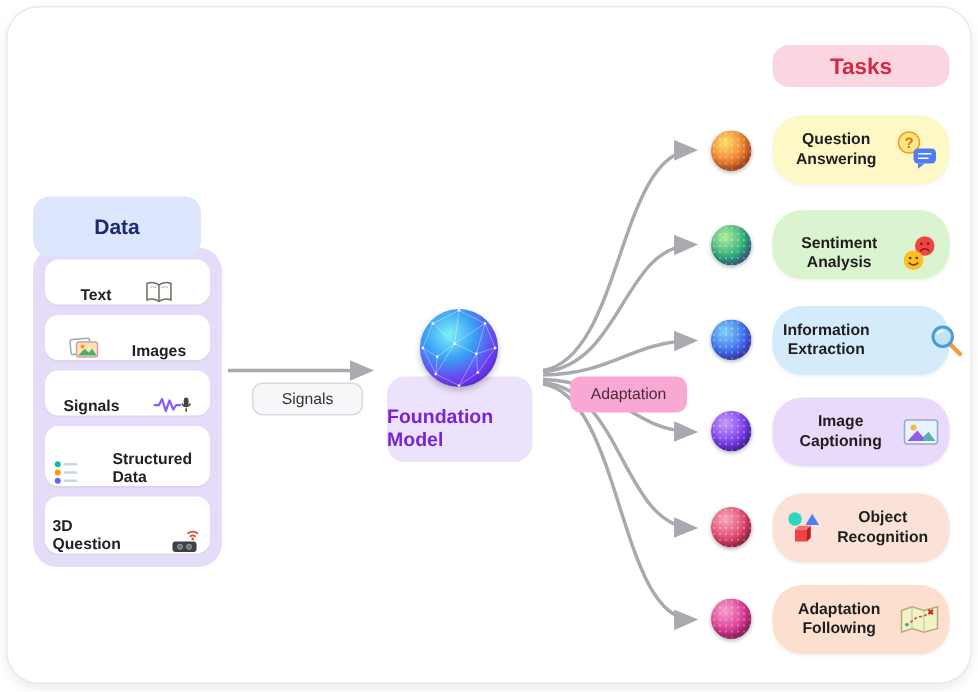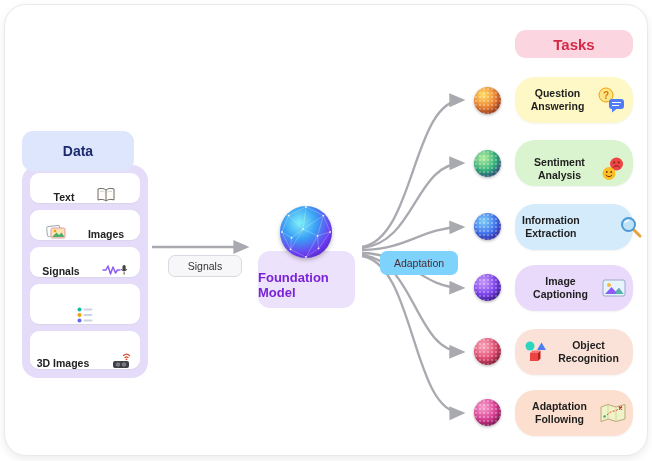--- a/index.html
+++ b/index.html
@@ -21,21 +21,21 @@
   .data-item.tall { height:40px; }
   .data-item.tall2 { height:38px; }
   .data-item .lbl { line-height:1.15; }
   .data-item .lbl.wrap { width:62px; text-align:left; }
 
   .flow-svg { position:absolute; left:0; top:0; width:652px; height:461px; z-index:1; pointer-events:none; }
 
   .training-box { position:absolute; left:168px; top:255px; width:74px; height:22px; background:#f7f7fa;
                   border:1px solid #d9d9e2; border-radius:7px; display:flex; align-items:center;
                   justify-content:center; font-size:10.5px; color:#333; z-index:2; }
-  .adaptation-box { position:absolute; left:380px; top:251px; width:78px; height:24px; background:#7dd3fc;
+  .adaptation-box { position:absolute; left:380px; top:251px; width:78px; height:24px; background:#f9a8d4;
                     border-radius:7px; display:flex; align-items:center; justify-content:center;
                     font-size:10.5px; color:#4a2b33; z-index:3; }
 
   .fm-box { position:absolute; left:258px; top:251px; width:97px; height:57px; background:#ece2fb;
             border-radius:12px; display:flex; align-items:flex-end; justify-content:center;
             text-align:left; font-weight:bold; font-size:13px; line-height:1.2; color:#7a23d6;
             padding-bottom:7px; z-index:2; }
   .fm-sphere { position:absolute; left:279px; top:205px; width:54px; height:54px; z-index:3;
                filter:drop-shadow(0 2px 2px rgba(0,0,0,.25)); }
 
@@ -126,23 +126,24 @@
       <span class="task-icon">
         <svg width="18" height="18" viewBox="0 0 18 18">
           <circle cx="3.5" cy="3.5" r="2" fill="#14b8a6"></circle>
             <rect x="7.5" y="2.6" width="9" height="1.8" rx=".9" fill="#cbd5e1"></rect>
           <circle cx="3.5" cy="9" r="2" fill="#f59e0b"></circle>
             <rect x="7.5" y="8.1" width="9" height="1.8" rx=".9" fill="#cbd5e1"></rect>
           <circle cx="3.5" cy="14.5" r="2" fill="#6366f1"></circle>
             <rect x="7.5" y="13.6" width="9" height="1.8" rx=".9" fill="#cbd5e1"></rect>
         </svg>
       </span>
+      <span class="lbl wrap">Structured Data</span>
     </div>
     <div class="data-item tall2">
-      <span class="lbl">3D Images</span>
+      <span class="lbl">3D Question</span>
       <span class="task-icon">
         <svg width="22" height="18" viewBox="0 0 22 18">
           <path d="M12.5 4.5 a4.5 4.5 0 0 1 6 0" stroke="#e0452f" stroke-width="1.2" fill="none" stroke-linecap="round"></path>
           <path d="M14 6.5 a2.6 2.6 0 0 1 3 0" stroke="#e0452f" stroke-width="1.2" fill="none" stroke-linecap="round"></path>
           <circle cx="15.5" cy="8.3" r=".9" fill="#e0452f"></circle>
           <rect x="2" y="10" width="16" height="7" rx="2" fill="#3f3f46"></rect>
           <circle cx="7" cy="13.5" r="1.7" fill="#71717a" stroke="#a1a1aa" stroke-width=".6"></circle>
           <circle cx="13" cy="13.5" r="1.7" fill="#71717a" stroke="#a1a1aa" stroke-width=".6"></circle>
         </svg>
       </span>

